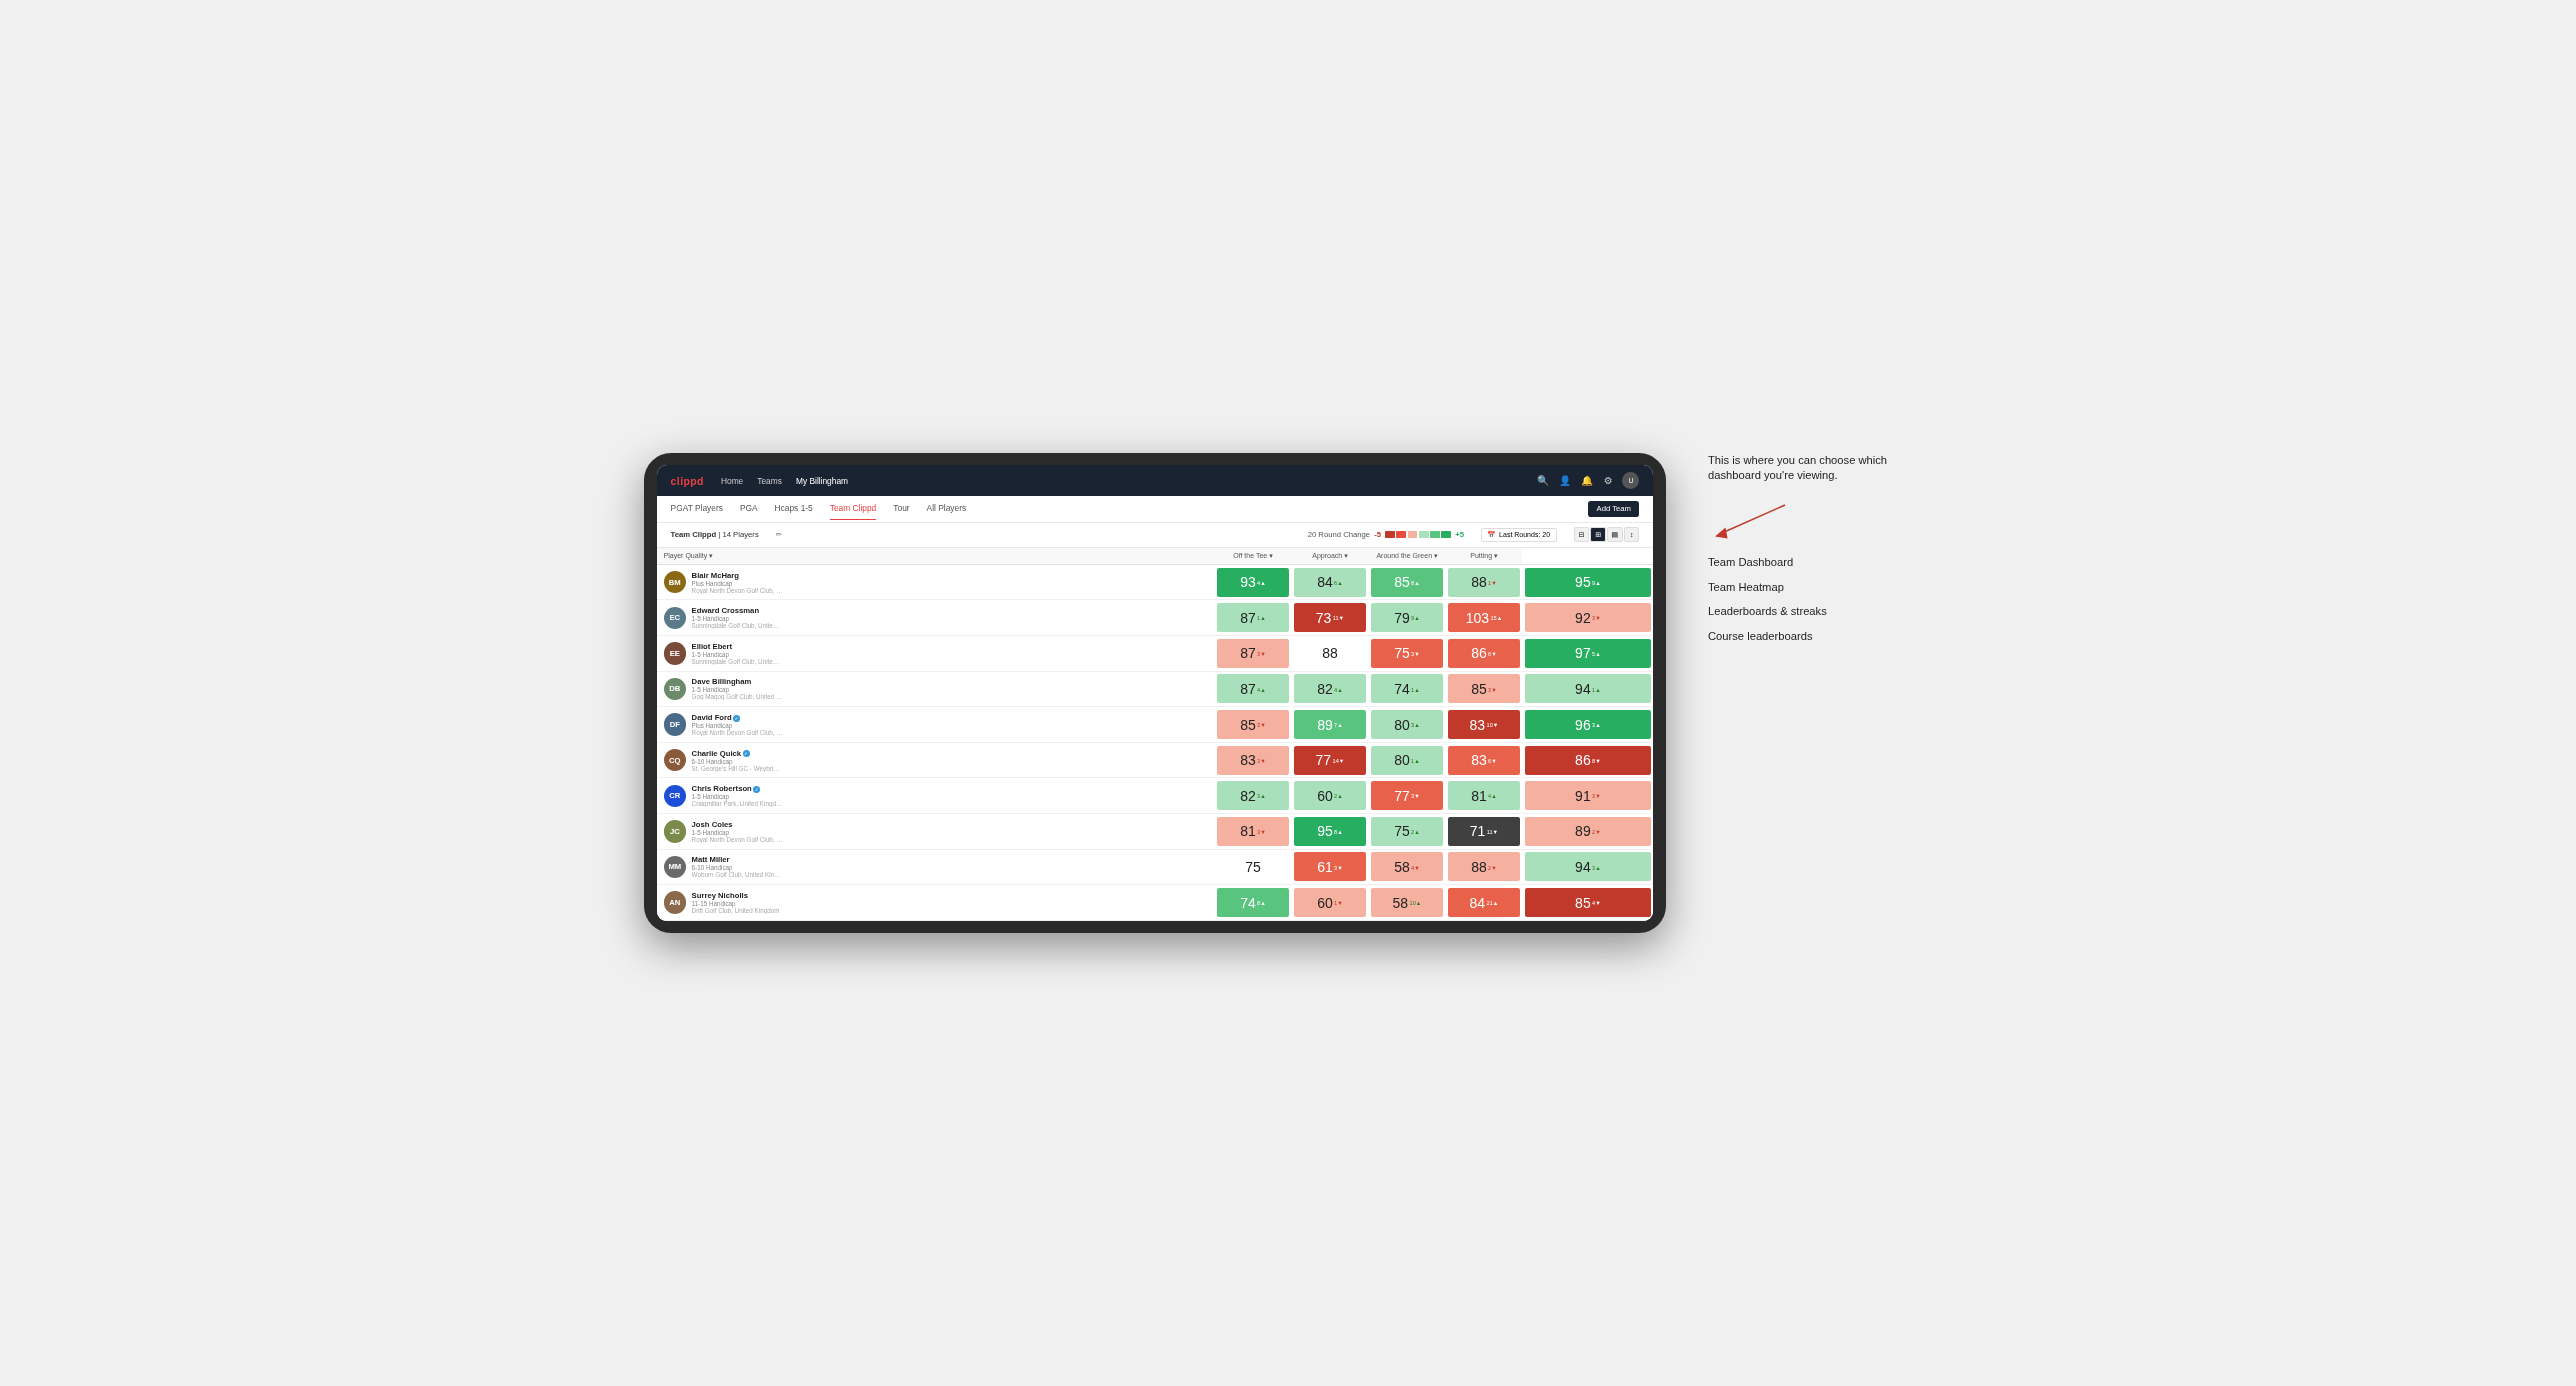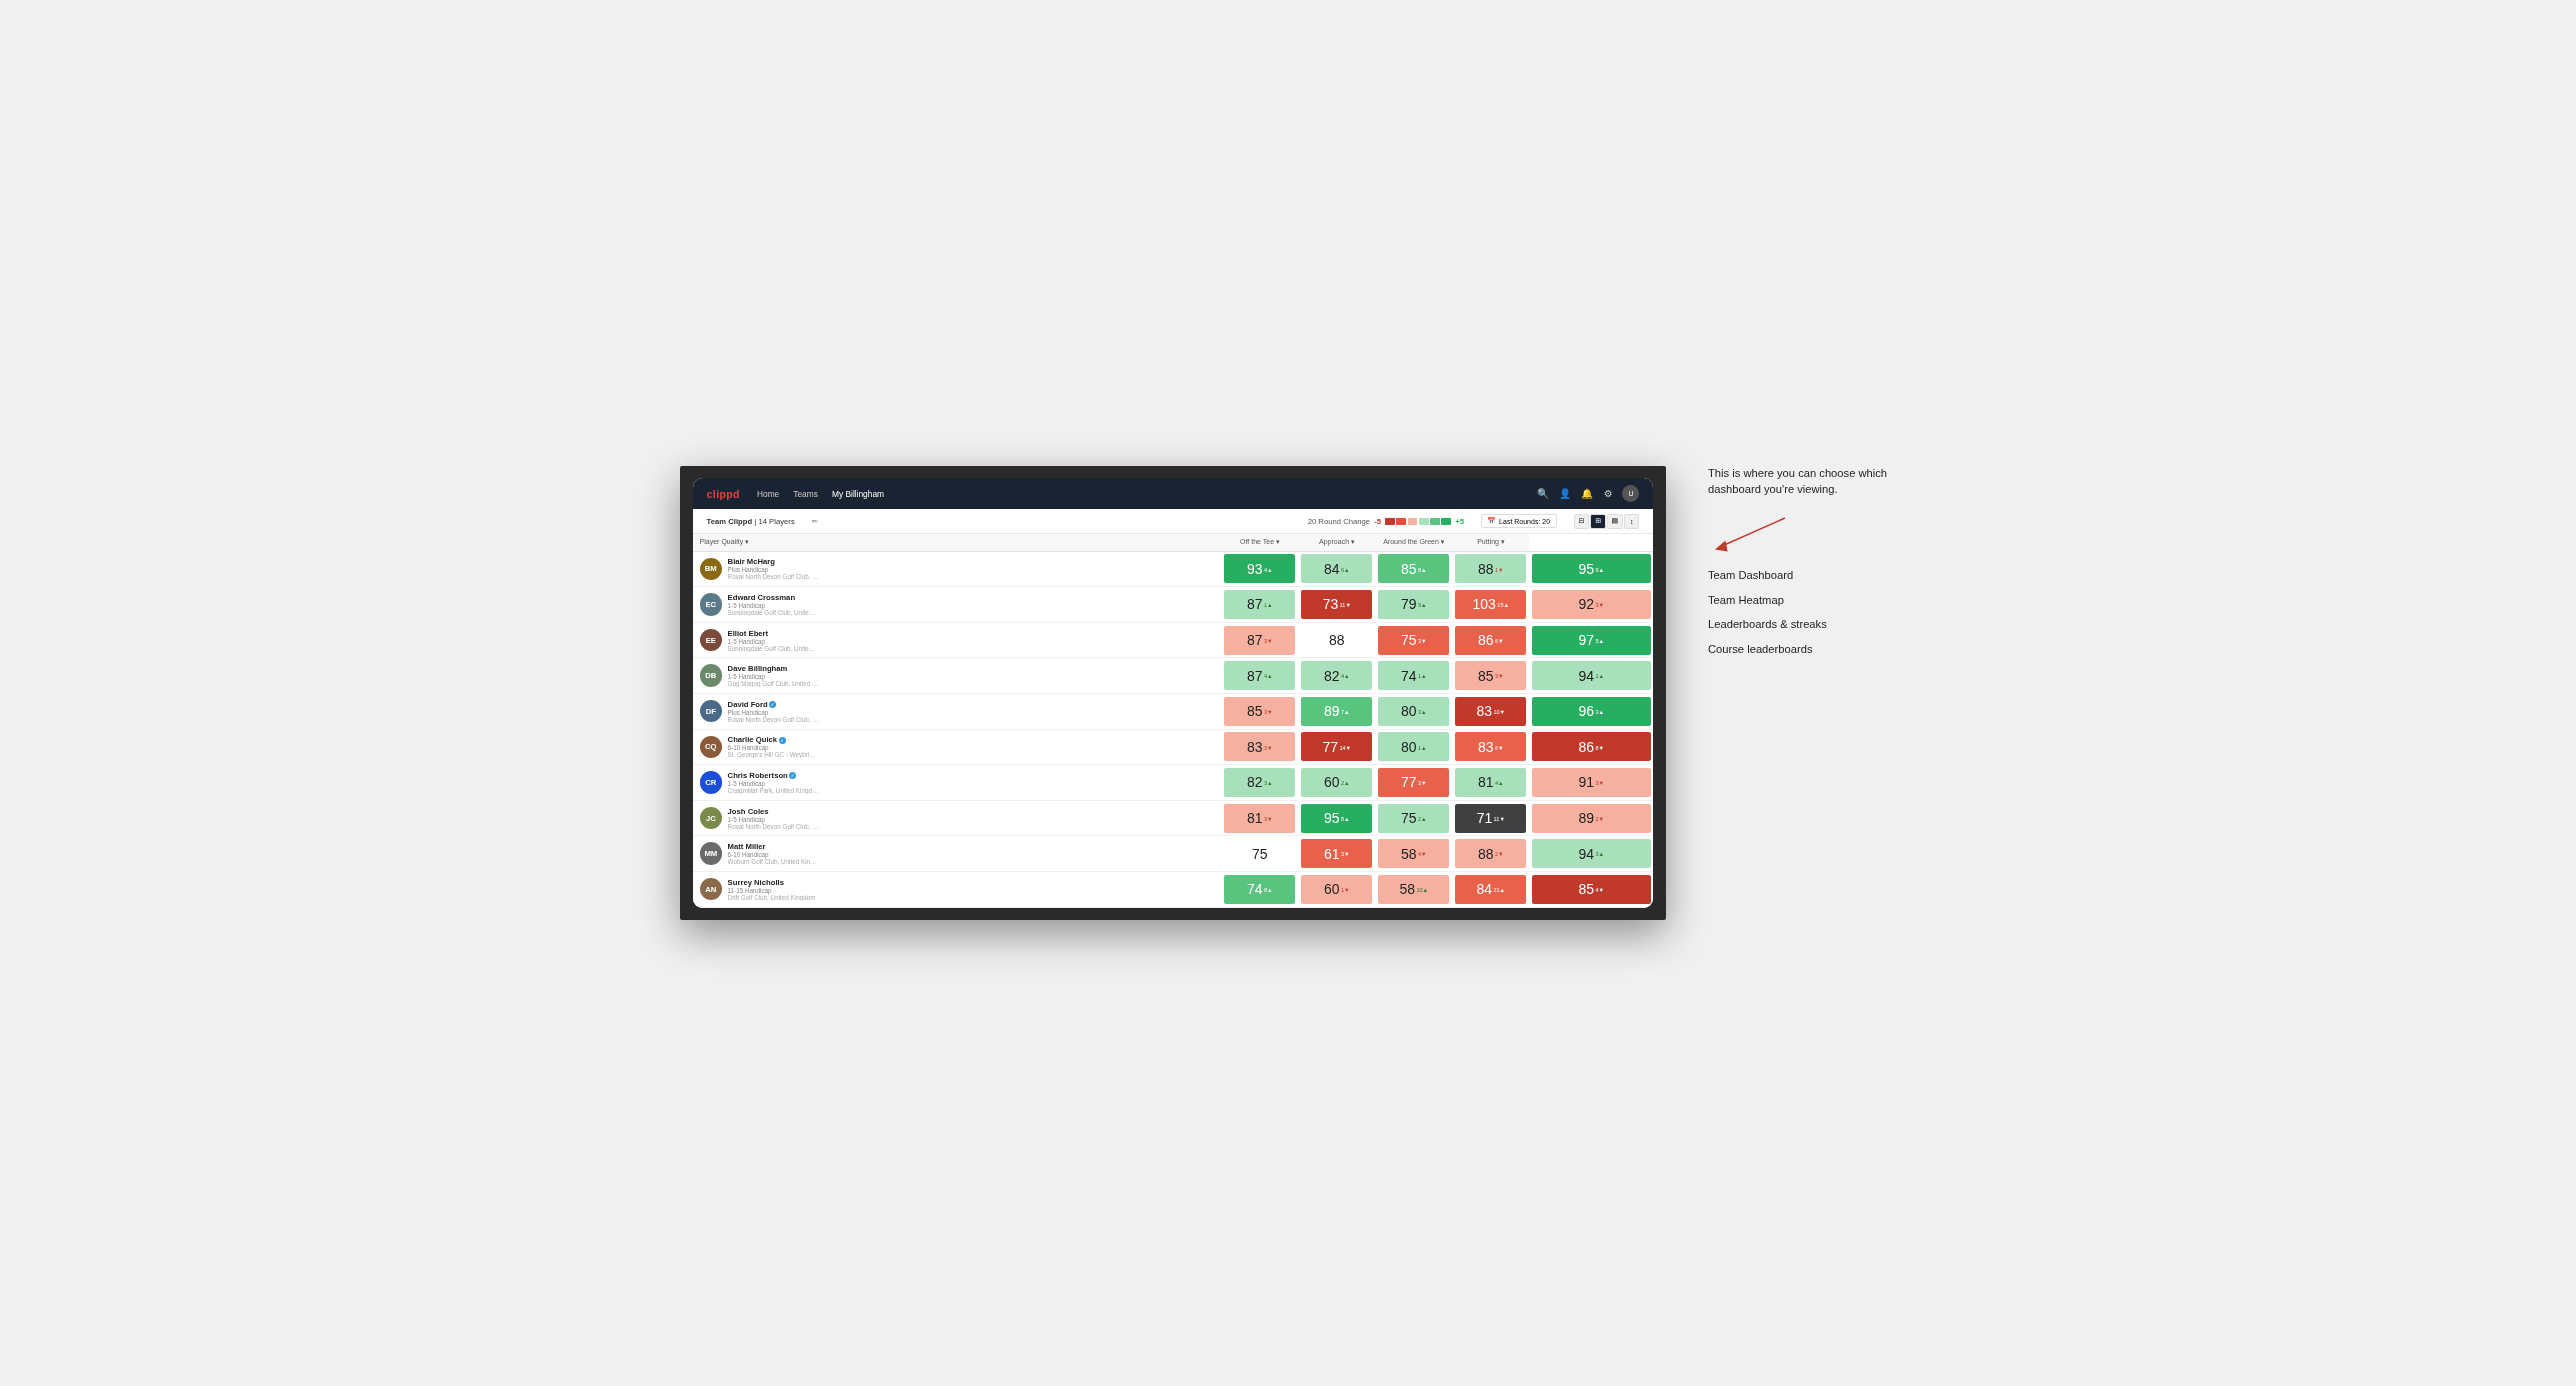--- a/index.html
+++ b/index.html
@@ -17,26 +17,25 @@
       display: flex;
       align-items: flex-start;
       gap: 42px;
       width: 100%;
       max-width: 1288px;
     }
 
     
     .tablet {
       background: #2a2a2a;
-      border-radius: 2px;
+      border-radius: 27px;
       padding: 12.6px;
       box-shadow: 0 14px 42px rgba(0,0,0,0.4);
       flex: 1;
       min-width: 0;
-      margin-left: 36px;
     }
 
     .tablet-screen {
       background: #fff;
       border-radius: 9.8px;
       overflow: hidden;
     }
 
     
     .top-nav {
@@ -350,20 +349,29 @@
         </div>
         <div class="nav-icons">
           <span class="nav-icon">🔍</span>
           <span class="nav-icon">👤</span>
           <span class="nav-icon">🔔</span>
           <span class="nav-icon">⚙</span>
           <div class="avatar-circle">U</div>
         </div>
       </nav>
 
+      <div class="sub-nav">
+        <span class="sub-nav-link">PGAT Players</span>
+        <span class="sub-nav-link">PGA</span>
+        <span class="sub-nav-link">Hcaps 1-5</span>
+        <span class="sub-nav-link active">Team Clippd</span>
+        <span class="sub-nav-link">Tour</span>
+        <span class="sub-nav-link">All Players</span>
+        <button class="add-team-btn">Add Team</button>
+      </div>
 
       <div class="toolbar">
         <span class="team-name-label">
           <strong>Team Clippd</strong> | 14 Players
         </span>
         <span class="edit-icon">✏</span>
 
         <div class="round-change">
           <span>20 Round Change</span>
           <span style="color:#c0392b; font-weight:600;">-5</span>

